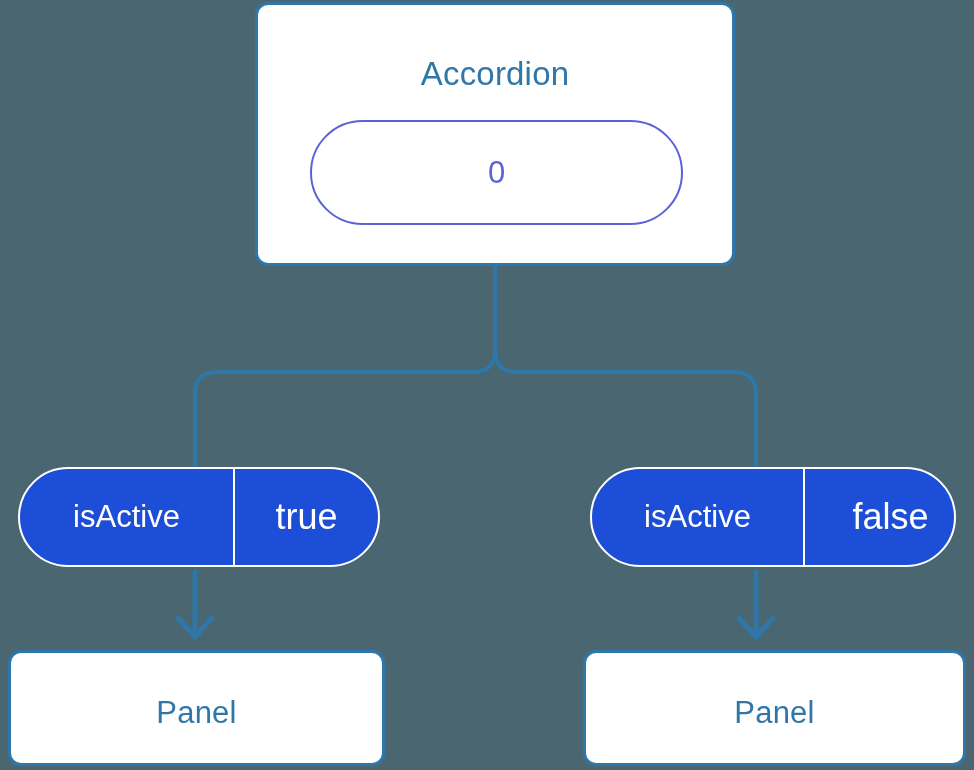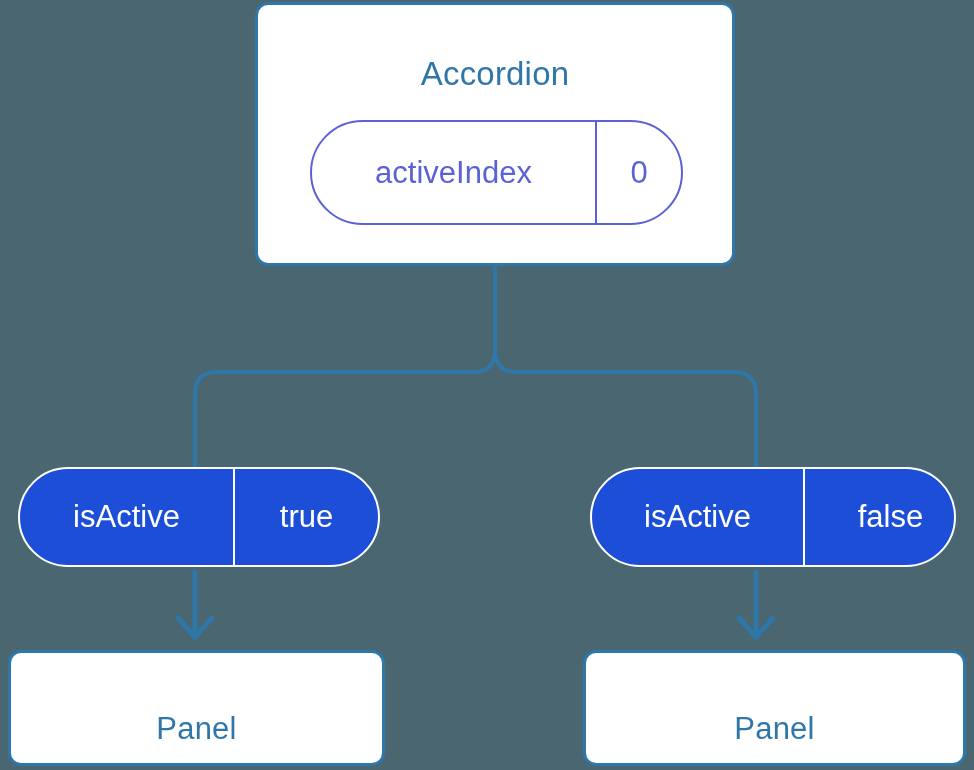--- a/index.html
+++ b/index.html
@@ -111,21 +111,21 @@
     color: #ffffff;
     font-size: 31px;
     border-right: 2px solid #ffffff;
     box-sizing: border-box;
   }
   .pill-filled .pill-val {
     display: flex;
     align-items: center;
     justify-content: center;
     color: #ffffff;
-    font-size: 31px;
+    font-size: 36px;
     box-sizing: border-box;
   }
 
   #prop-left {
     left: 18px;
     top: 467px;
     width: 362px;
   }
   #prop-left .pill-key  { flex: 0 0 215px; }
   #prop-left .pill-val  { flex: 1 1 auto; }
@@ -147,21 +147,20 @@
   }
   #panel-right {
     left: 583px;
     top: 650px;
     width: 383px;
     height: 116px;
   }
   .card.panel .card-title {
     top: 42px;
     font-size: 31px;
-    margin-top: 16px;
   }
 </style>
 </head>
 <body>
 
 <div id="stage">
 
   <svg id="connectors" viewBox="0 0 974 770" width="974" height="770" xmlns="http://www.w3.org/2000/svg">
 
     <path d="M 495 266 L 495 350" fill="none" stroke="#2f77a8" stroke-width="4" stroke-linecap="round"></path>
@@ -173,21 +172,20 @@
     <path d="M 178 618 L 195 637 L 212 618" fill="none" stroke="#2f77a8" stroke-width="5" stroke-linecap="round" stroke-linejoin="round"></path>
 
     <path d="M 756 572 L 756 637" fill="none" stroke="#2f77a8" stroke-width="5" stroke-linecap="round"></path>
     <path d="M 739 618 L 756 637 L 773 618" fill="none" stroke="#2f77a8" stroke-width="5" stroke-linecap="round" stroke-linejoin="round"></path>
   </svg>
 
   <div class="card" id="accordion-node">
     <div class="card-title">Accordion</div>
 
     <div class="pill-outline">
-      <div class="pill-key">activeIndex</div>
       <div class="pill-val">0</div>
     </div>
   </div>
 
   <div class="pill-filled" id="prop-left">
     <div class="pill-key">isActive</div>
     <div class="pill-val">true</div>
   </div>
 
   <div class="pill-filled" id="prop-right">

